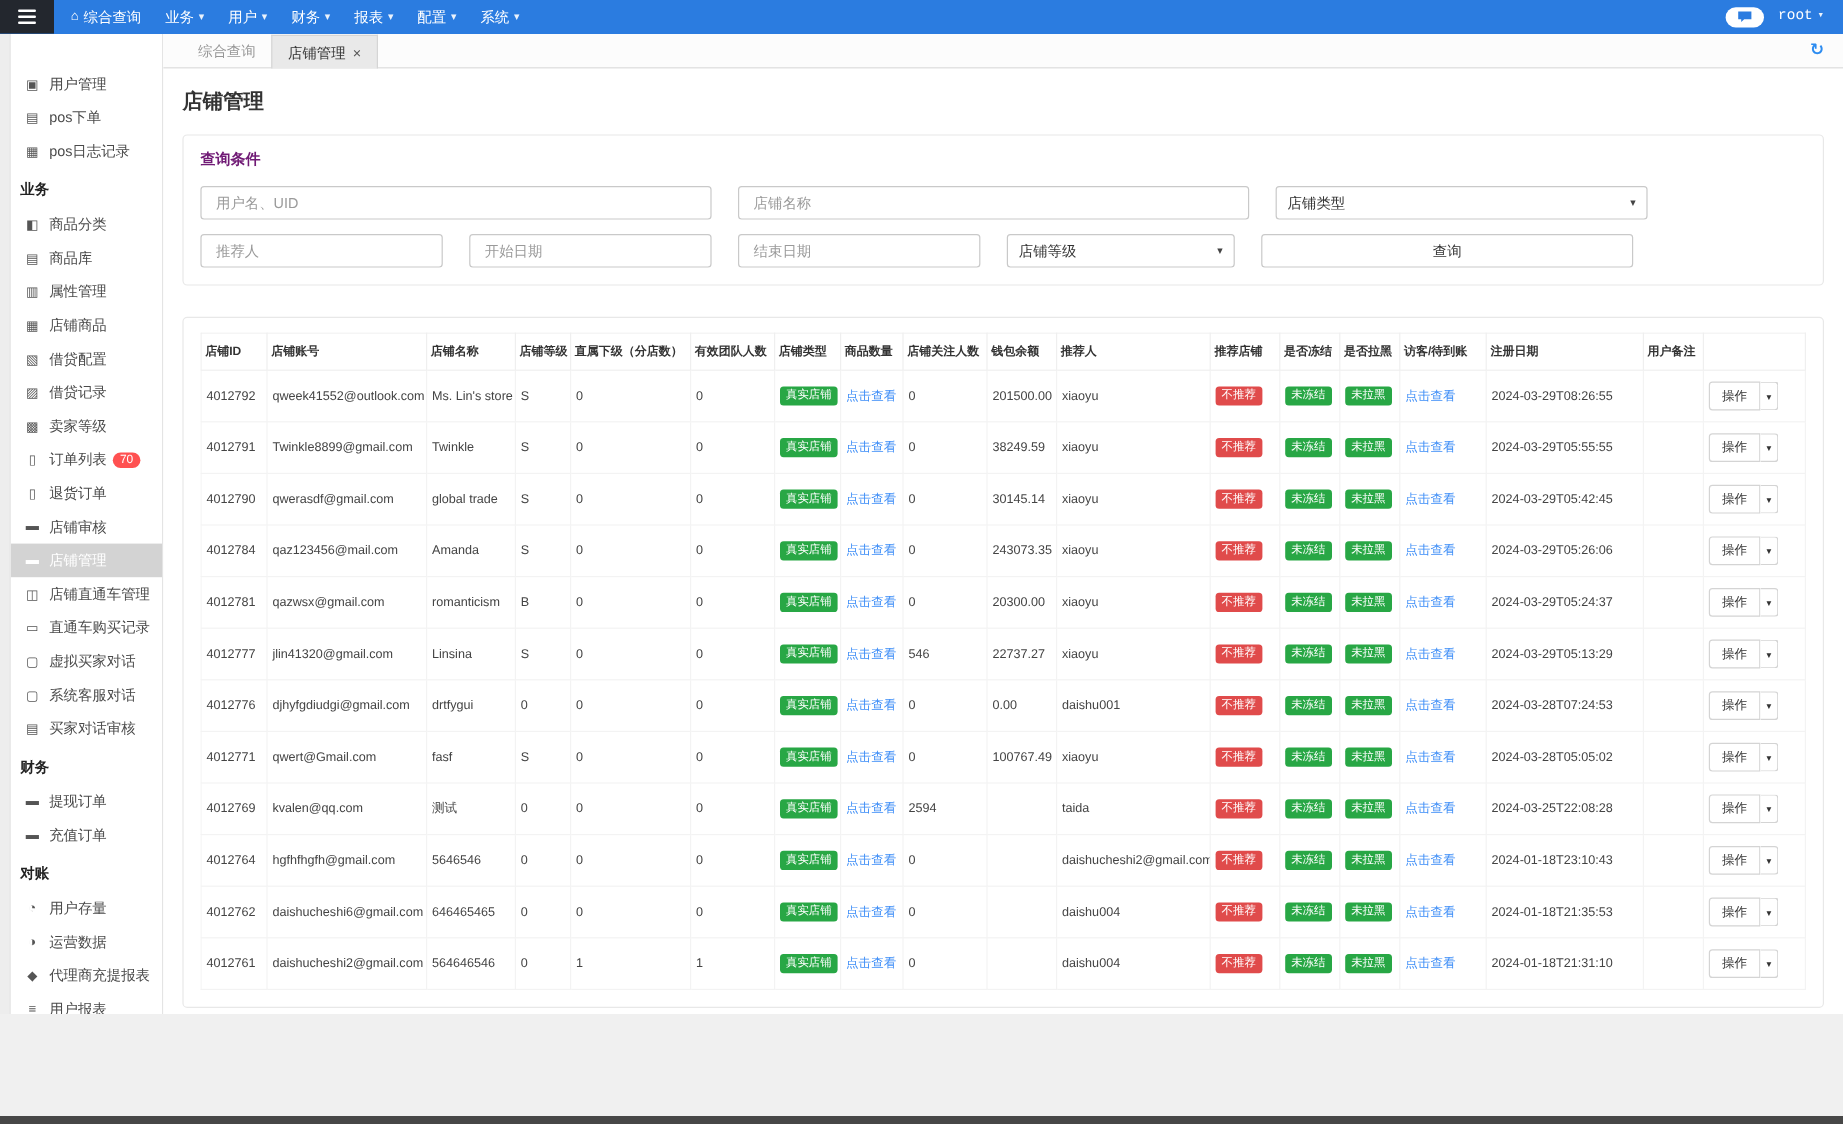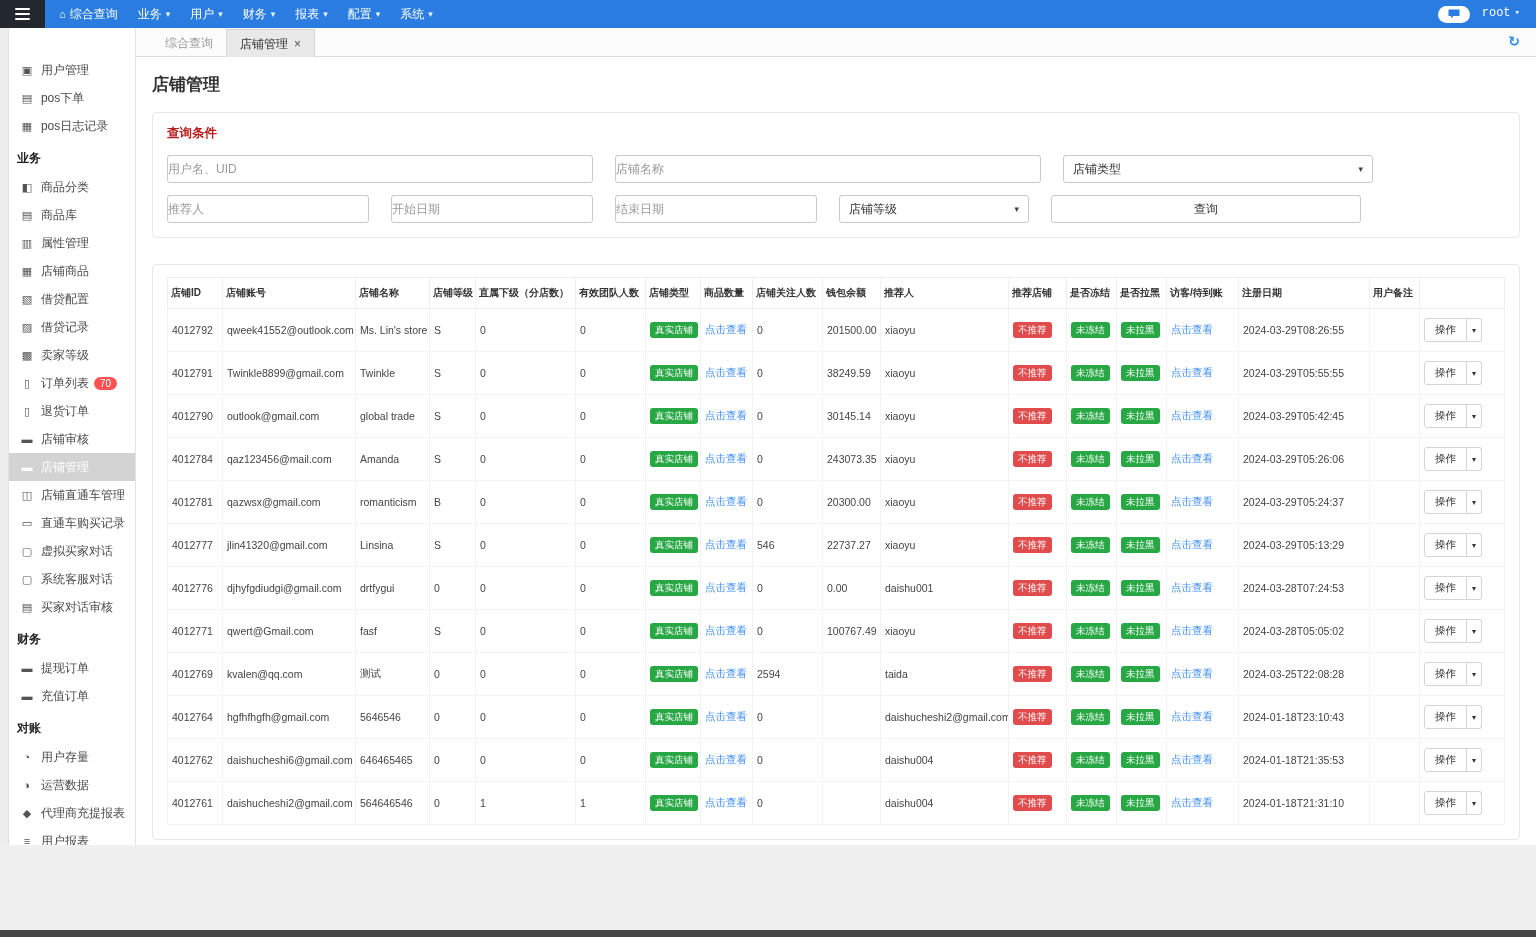--- a/index.html
+++ b/index.html
@@ -36,26 +36,26 @@
   .tabs { display:flex; align-items:flex-end; height:100%; }
   .tab { display:flex; align-items:center; gap:6px; font-size:12px; color:#979797; padding:0 13px; height:26px; line-height:26px; cursor:pointer; }
   .tab.active { background:#e9e9e9; border:1px solid #d5d5d5; border-bottom:none; color:#333; height:28px; margin-bottom:-1px; }
   .tab-close { font-size:12px; color:#555; cursor:pointer; }
   .refresh { position:absolute; right:16px; top:5px; color:#2d8cf0; font-size:14px; font-weight:bold; cursor:pointer; }
   .content { padding:6px 16px 0 16px; }
   .page-title { font-size:17px; font-weight:600; color:#333; margin:10px 0 16px 0; }
 
   .card { border:1px solid #e8e8e8; border-radius:4px; background:#fff; padding:12px 14px 14px 14px; }
   .card + .card { margin-top:26px; }
-  .card-title { font-size:12.5px; font-weight:bold; color:#b91c1c; margin-bottom:13px; }
+  .card-title { font-size:12.5px; font-weight:bold; color:#701a75; margin-bottom:13px; }
 
   
   .form-row { display:flex; gap:22px; margin-bottom:12px; }
   .form-row:last-child { margin-bottom:0; }
-  .f-input { height:28px; border:1px solid #c9c9c9; border-radius:3px; padding:0 0; font-size:12px; color:#333; outline:none; }
+  .f-input { height:28px; border:1px solid #c9c9c9; border-radius:3px; padding:0 12px; font-size:12px; color:#333; outline:none; }
   .f-input::placeholder { color:#9a9a9a; }
   .select { height:28px; border:1px solid #c9c9c9; border-radius:3px; background:#fff; display:flex; align-items:center; justify-content:space-between; padding:0 9px; font-size:12px; color:#333; cursor:pointer; }
   .sel-caret { font-size:9px; color:#444; }
   .w-lg { width:426px; } .w-sel { width:310px; } .w-sm { width:202px; } .w-sel2 { width:190px; }
   .query-btn { width:310px; height:28px; background:#fff; border:1px solid #c9c9c9; border-radius:3px; font-size:12px; color:#333; cursor:pointer; }
 
   
   .table-wrap { overflow:hidden; }
   table { border-collapse:collapse; table-layout:fixed; width:1337px; font-size:10.5px; color:#444; }
   th { font-size:10px; font-weight:bold; color:#333; text-align:left; padding:8px 3px; border:1px solid #efefef; white-space:nowrap; overflow:hidden; }
@@ -358,21 +358,21 @@
                     <td class="cell-visitors"><a class="view-link">点击查看</a></td>
                     <td class="cell-reg_date">2024-03-29T05:55:55</td>
                     <td class="cell-remark"></td>
                     <td class="cell-action"><span class="btn-group">
                         <button class="op-btn">操作</button>
                         <button class="op-caret">▾</button>
                       </span></td>
                   </tr>
                   <tr>
                     <td class="cell-id">4012790</td>
-                    <td class="cell-account">outlook@gmail.com</td>
+                    <td class="cell-account">qwerasdf@gmail.com</td>
                     <td class="cell-name">global trade</td>
                     <td class="cell-level">S</td>
                     <td class="cell-subordinates">0</td>
                     <td class="cell-team">0</td>
                     <td class="cell-type"><span class="badge badge-green">真实店铺</span></td>
                     <td class="cell-goods"><a class="view-link">点击查看</a></td>
                     <td class="cell-followers">0</td>
                     <td class="cell-wallet">30145.14</td>
                     <td class="cell-referrer">xiaoyu</td>
                     <td class="cell-recommend"><span class="badge badge-red">不推荐</span></td>

